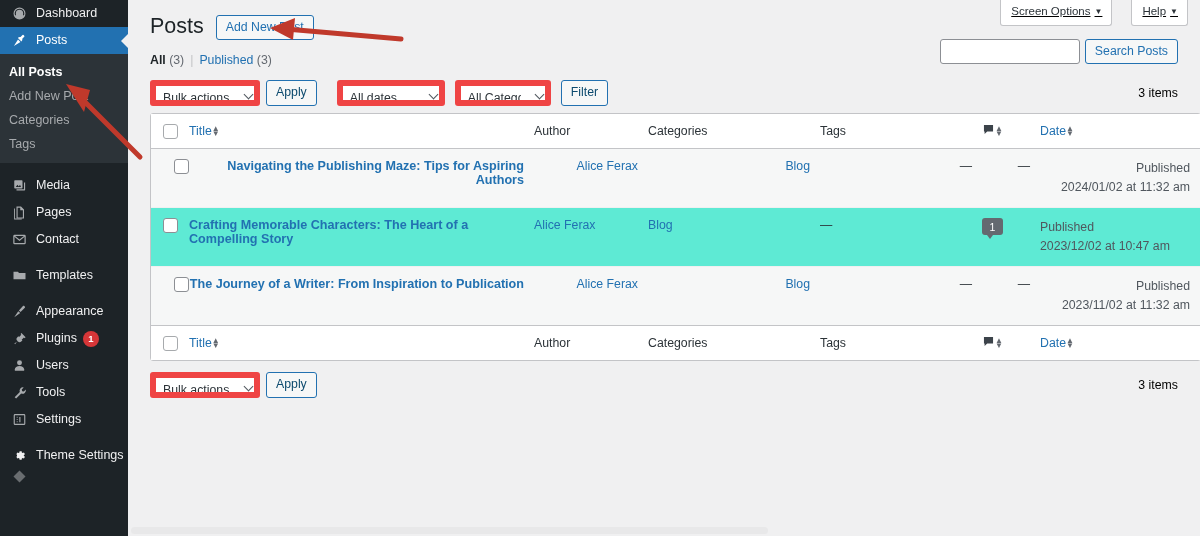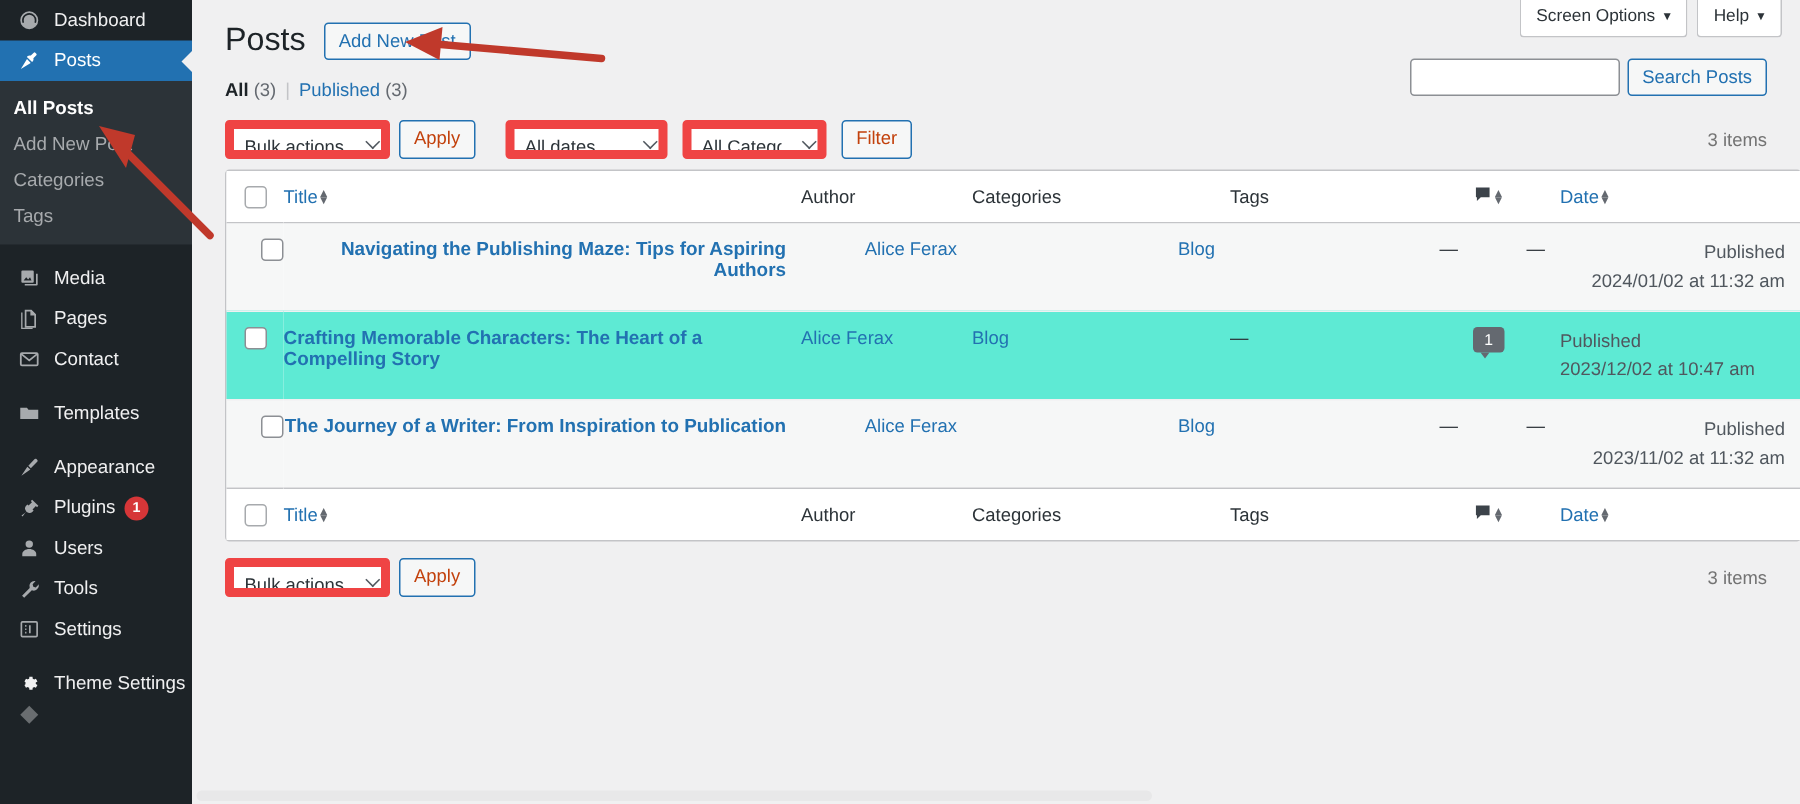--- a/index.html
+++ b/index.html
@@ -97,22 +97,23 @@
   .main {
     flex: 1 1 auto;
     position: relative;
     background: #f0f0f1;
     overflow: hidden;
   }
   .screen-meta {
     position: absolute;
     top: 0; right: 12px;
     display: flex;
-    gap: 6px;
+    gap: 19px;
     z-index: 3;
+    text-decoration: underline;
   }
   .meta-btn {
     background: #fff;
     border: 1px solid #c3c4c7;
     border-top: none;
     border-radius: 0 0 3px 3px;
     padding: 4px 9px 5px 10px;
     font-size: 11.5px;
     color: #2c3338;
     cursor: pointer;
@@ -222,35 +223,35 @@
     position: absolute;
     right: 8px; top: 11px;
     width: 6px; height: 6px;
     border-left: 1.6px solid #50575e;
     border-bottom: 1.6px solid #50575e;
     transform: rotate(-45deg);
     pointer-events: none;
   }
   .wp-btn {
     border: 1px solid #2271b1;
-    color: #c2410c;
+    color: #0c4a6e;
     background: #f6f7f7;
     border-radius: 3px;
     font-size: 12.3px;
     padding: 4px 9px 5px;
     line-height: 14px;
     cursor: pointer;
     height: 26px;
     text-align: center;
   }
   .displaying-num {
     position: absolute;
     right: 0;
     font-size: 12.3px;
-    color: #737373;
+    color: #000000;
   }
 
   
   table.wp-list {
     width: 100%;
     border-collapse: separate;
     border-spacing: 0;
     margin-top: 5px;
     background: #fff;
     border: 1px solid #c3c4c7;

